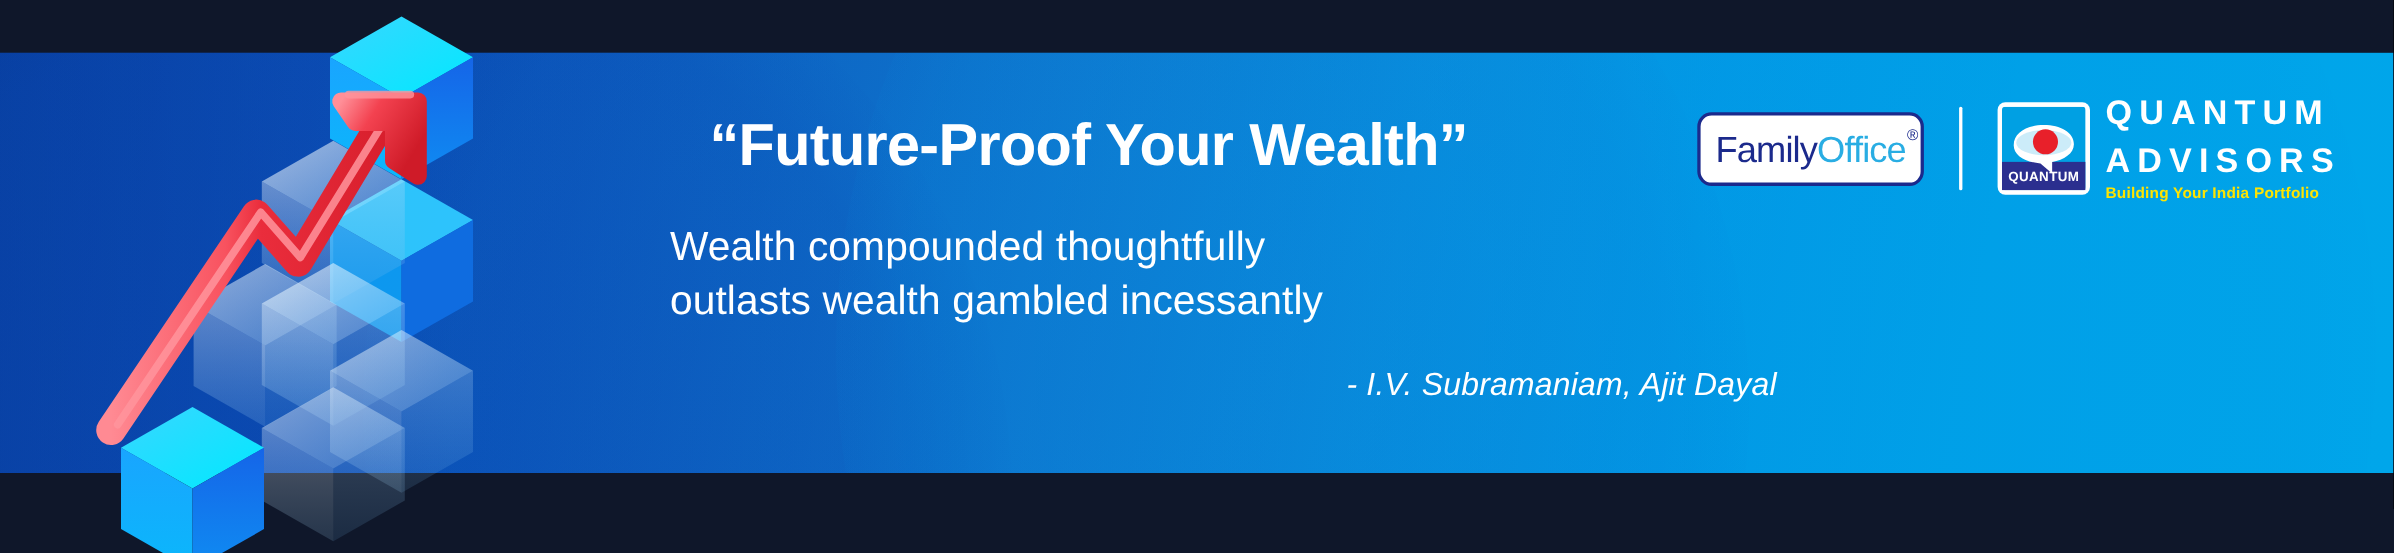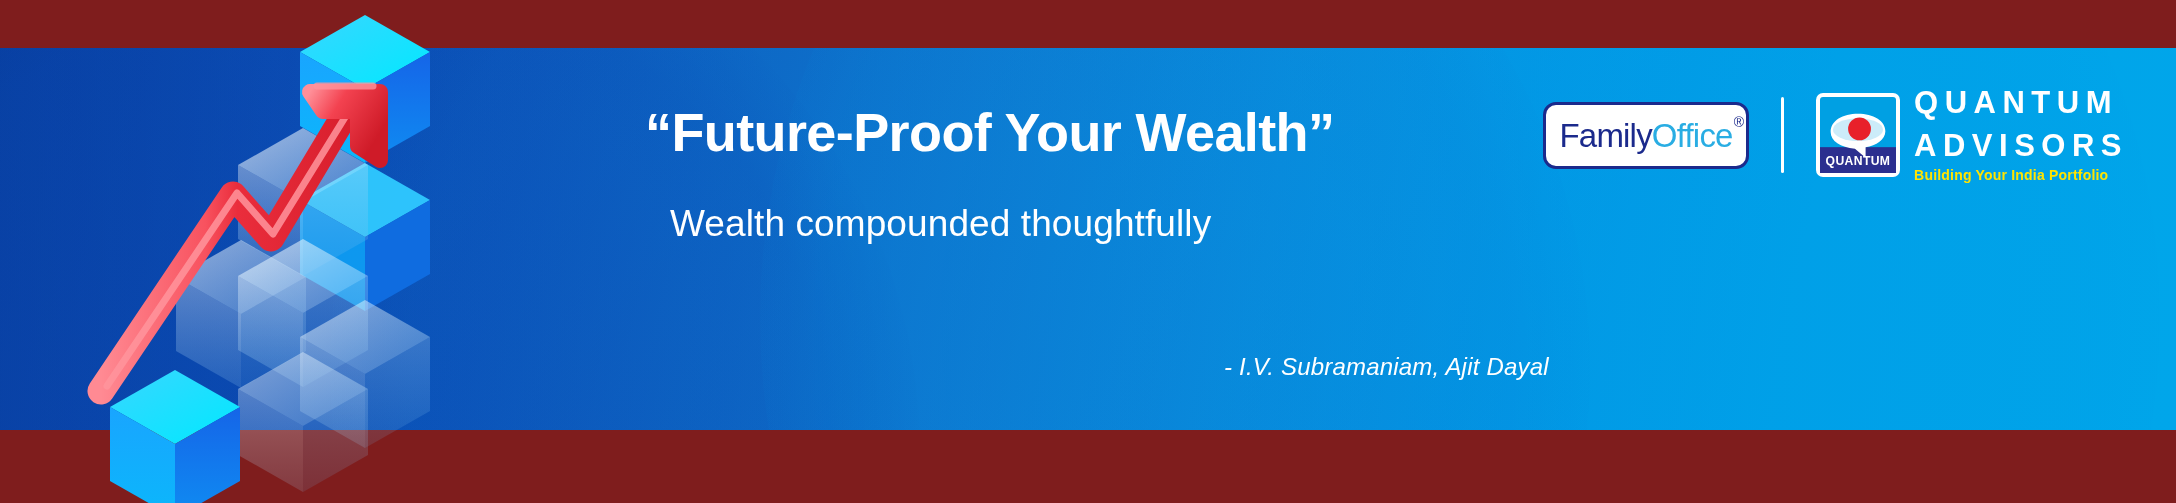--- a/index.html
+++ b/index.html
@@ -11,21 +11,21 @@
     width: 2176px;
     height: 503px;
     overflow: hidden;
     font-family: "Liberation Sans", sans-serif;
   }
 
   .stage {
     position: relative;
     width: 2176px;
     height: 503px;
-    background: #7f1d1d;
+    background: #0f172a;
     overflow: hidden;
   }
 
   
   .banner {
     position: absolute;
     left: 0;
     top: 48px;
     width: 2176px;
     height: 382px;
@@ -109,42 +109,41 @@
     font-size: 54px;
     font-weight: 700;
     color: #ffffff;
     letter-spacing: -0.6px;
     white-space: nowrap;
     line-height: 1.1;
   }
 
   .subline {
     position: absolute;
-    left: 670px;
+    left: 609px;
     top: 152px;
     font-size: 37px;
     font-weight: 400;
     color: #ffffff;
     line-height: 1.32;
     letter-spacing: 0.1px;
     white-space: nowrap;
   }
   .subline span { display: block; }
 
   .attribution {
     position: absolute;
     left: 1224px;
     top: 286px;
-    font-size: 24px;
+    font-size: 29px;
     font-style: italic;
     font-weight: 400;
     color: #ffffff;
     white-space: nowrap;
     letter-spacing: 0.2px;
-    margin-top: 19px;
   }
 
   
   .logo-cluster {
     position: absolute;
     right: 48px;
     top: 32px;
     display: flex;
     align-items: center;
     gap: 0;
@@ -342,20 +341,21 @@
         </g>
       </svg>
     </div>
 
     <div class="content">
 
       <div class="headline">“Future-Proof Your Wealth”</div>
 
       <div class="subline">
         <span>Wealth compounded thoughtfully</span>
+        <span>outlasts wealth gambled incessantly</span>
       </div>
 
       <div class="attribution">- I.V. Subramaniam, Ajit Dayal</div>
 
       <div class="logo-cluster">
 
         <div class="family-office-logo">
           <div class="fo-text">
             <span class="fo-family">Family</span><span class="fo-office">Office</span><span class="fo-reg">®</span>
           </div>

